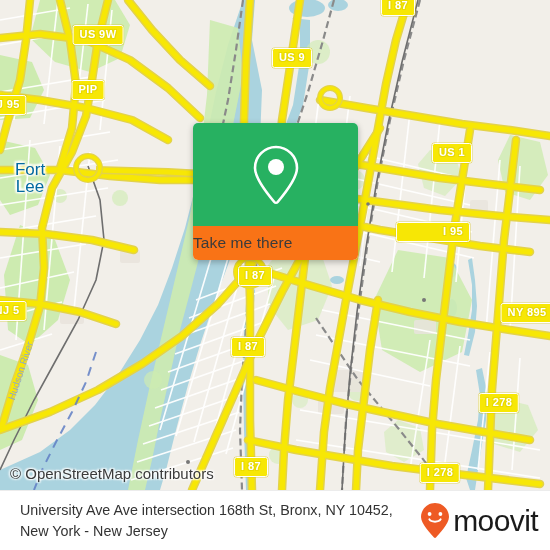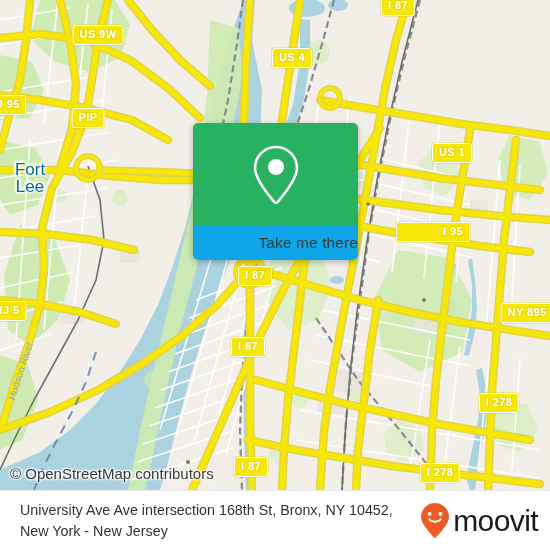--- a/index.html
+++ b/index.html
@@ -99,24 +99,24 @@
   }
   #callout-body {
     flex: 1 1 auto;
     background: #27b161;
     display: flex;
     align-items: center;
     justify-content: center;
   }
   #callout-footer {
     flex: 0 0 34px;
-    background: #0ea5e9;
+    background: #f97316;
     display: flex;
     align-items: center;
-    justify-content: flex-end;
+    justify-content: flex-start;
     cursor: pointer;
   }
   #take-me-there {
     color: #3b3b3b;
     font-size: 15.5px;
     letter-spacing: .1px;
   }
 
   
   #footer {
@@ -406,22 +406,22 @@
       </g>
     </svg>
 
     <div class="place-label" style="left:30px; top:178px;">Fort
 Lee</div>
 
     <div class="water-label" style="left:6px; top:398px; transform: rotate(-72deg); transform-origin: left top;">Hudson River</div>
 
     <div class="shield" style="left:98px;  top:29px;margin-top:6px;">US 9W</div>
     <div class="shield" style="left:398px; top:6px;">I 87</div>
-    <div class="shield" style="left:292px; top:58px;">US 4</div>
-    <div class="shield" style="left:88px;  top:118px;">PIP</div>
+    <div class="shield" style="left:292px; top:58px;">US 9</div>
+    <div class="shield" style="left:88px;  top:90px;">PIP</div>
     <div class="shield" style="left:4px;   top:105px;">NJ 95</div>
     <div class="shield" style="left:452px; top:153px;">US 1</div>
     <div class="shield" style="left:433px; top:232px;padding-left:46px;">I 95</div>
     <div class="shield" style="left:255px; top:276px;">I 87</div>
     <div class="shield" style="left:7px;   top:311px;">NJ 5</div>
     <div class="shield" style="left:527px; top:313px;">NY 895</div>
     <div class="shield" style="left:248px; top:347px;">I 87</div>
     <div class="shield" style="left:499px; top:403px;">I 278</div>
     <div class="shield" style="left:251px; top:467px;">I 87</div>
     <div class="shield" style="left:440px; top:473px;">I 278</div>

